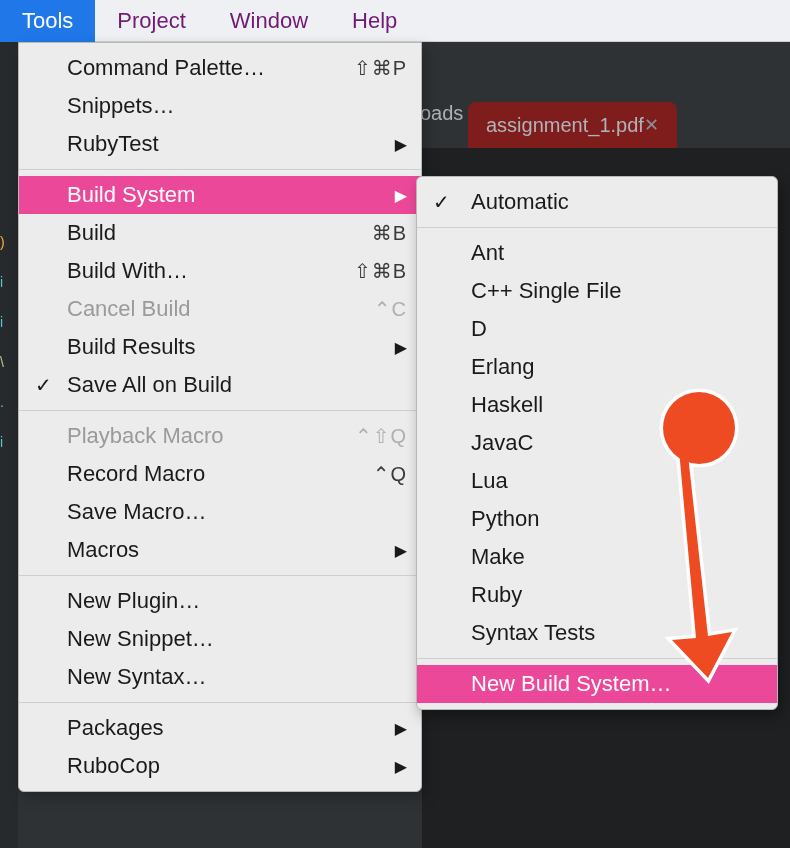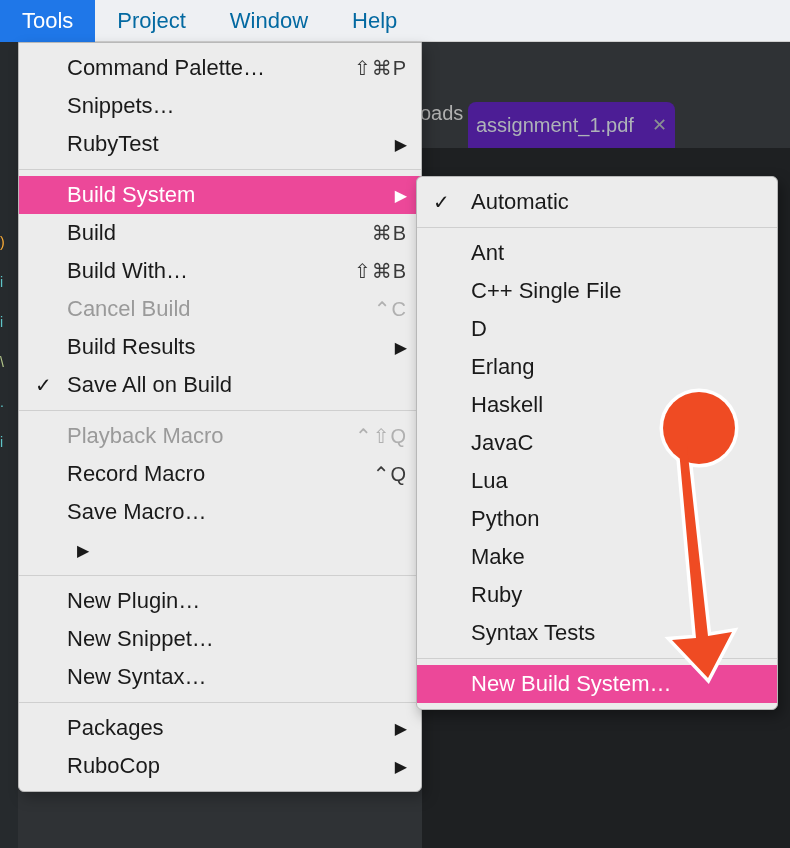--- a/index.html
+++ b/index.html
@@ -16,21 +16,21 @@
       position: absolute;
       top: 0; left: 0; right: 0;
       height: 42px;
       background: #eef0f3;
       display: flex;
       align-items: center;
       border-bottom: 1px solid #d0d0d0;
     }
     .menubar .menu-title {
       padding: 8px 22px;
-      color: #0369a1;
+      color: #701a75;
     }
     .menubar .menu-title.active {
       background: #1f77e8;
       color: #fff;
     }
     .bg-below {
       position: absolute;
       top: 42px; left: 0; right: 0; bottom: 0;
       background: #2f3235;
     }
@@ -39,26 +39,26 @@
       top: 52px; left: 420px;
       color: #b0b0b0;
       font-size: 20px;
       margin-top: 8px;
     }
     .tab {
       position: absolute;
       top: 102px;
       left: 468px;
       height: 46px;
-      background: #4c1d95;
+      background: #7f1d1d;
       border-radius: 8px 8px 0 0;
-      padding: 10px 8px;
+      padding: 10px 18px;
       display: flex;
       align-items: center;
-      gap: 18px;
+      gap: 0;
       color: #aeb4b8;
       font-size: 20px;
     }
     .tab .close {
       font-size: 18px;
       color: #8a8f92;
     }
     .dark-area {
       position: absolute;
       top: 148px;
@@ -223,20 +223,21 @@
     <span class="shortcut">⌃⇧Q</span>
   </div>
   <div class="menu-item">
     <span class="label">Record Macro</span>
     <span class="shortcut">⌃Q</span>
   </div>
   <div class="menu-item">
     <span class="label">Save Macro…</span>
   </div>
   <div class="menu-item">
+    <span class="label">Macros</span>
     <span class="arrow">▶</span>
   </div>
   <div class="separator"></div>
   <div class="menu-item">
     <span class="label">New Plugin…</span>
   </div>
   <div class="menu-item">
     <span class="label">New Snippet…</span>
   </div>
   <div class="menu-item">

